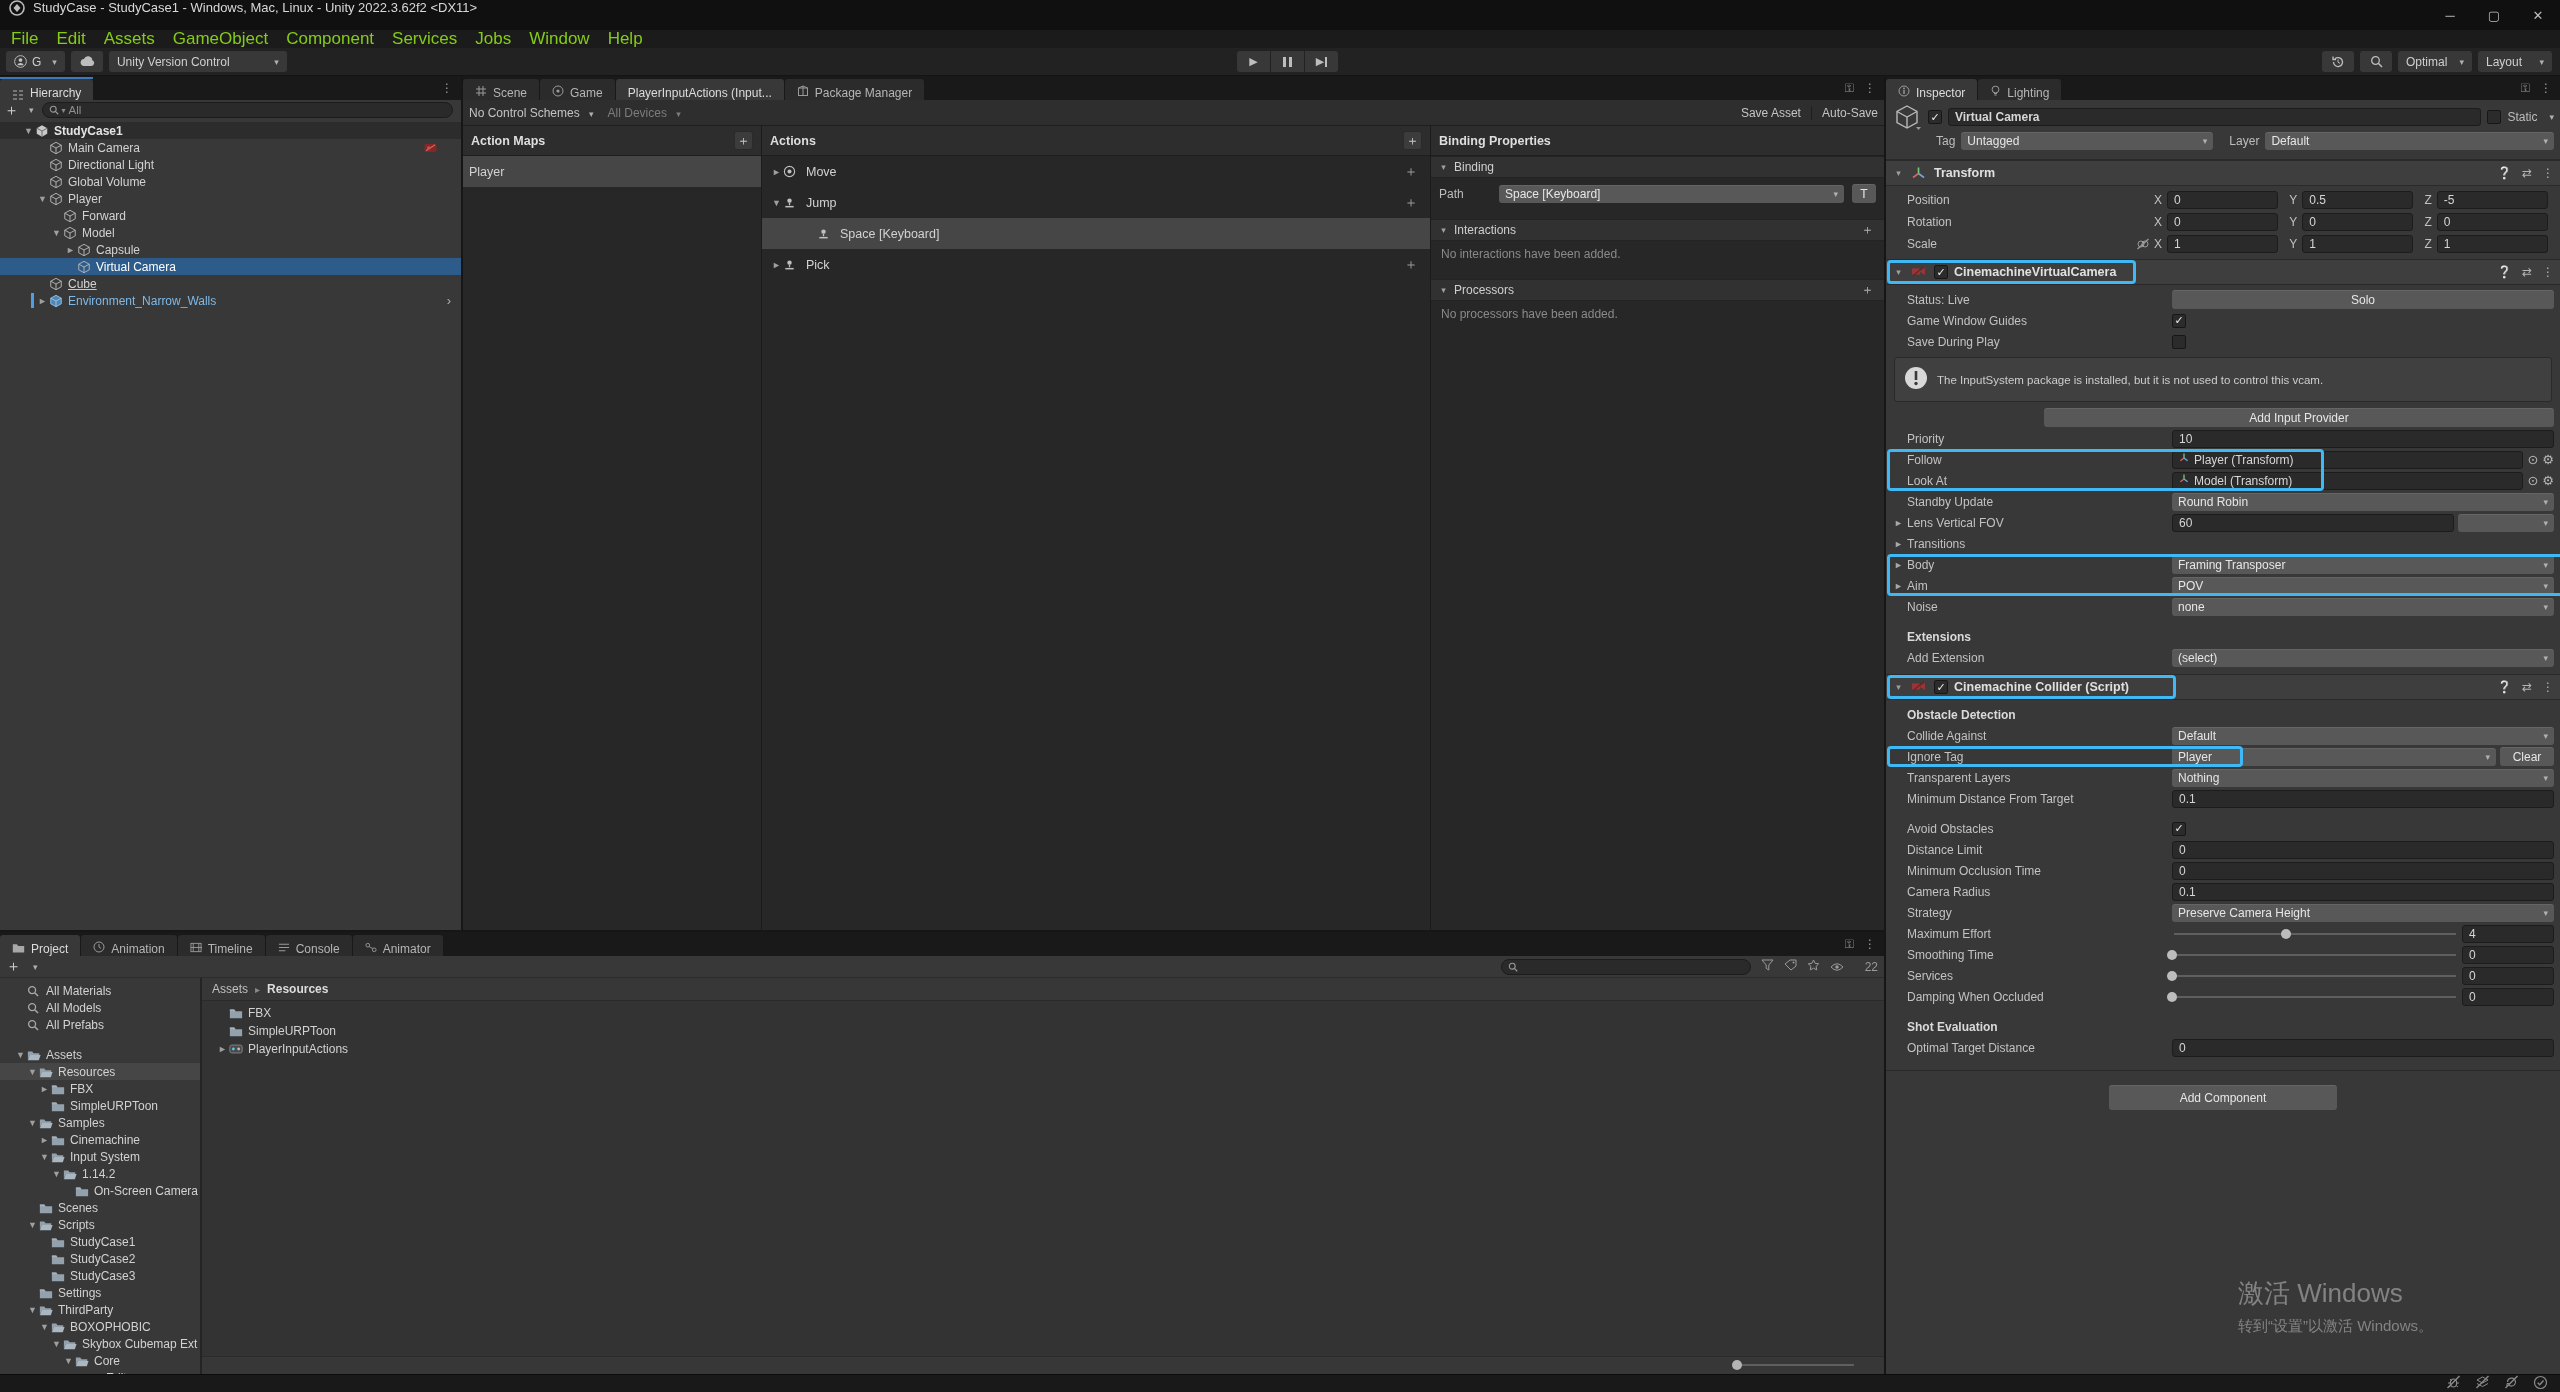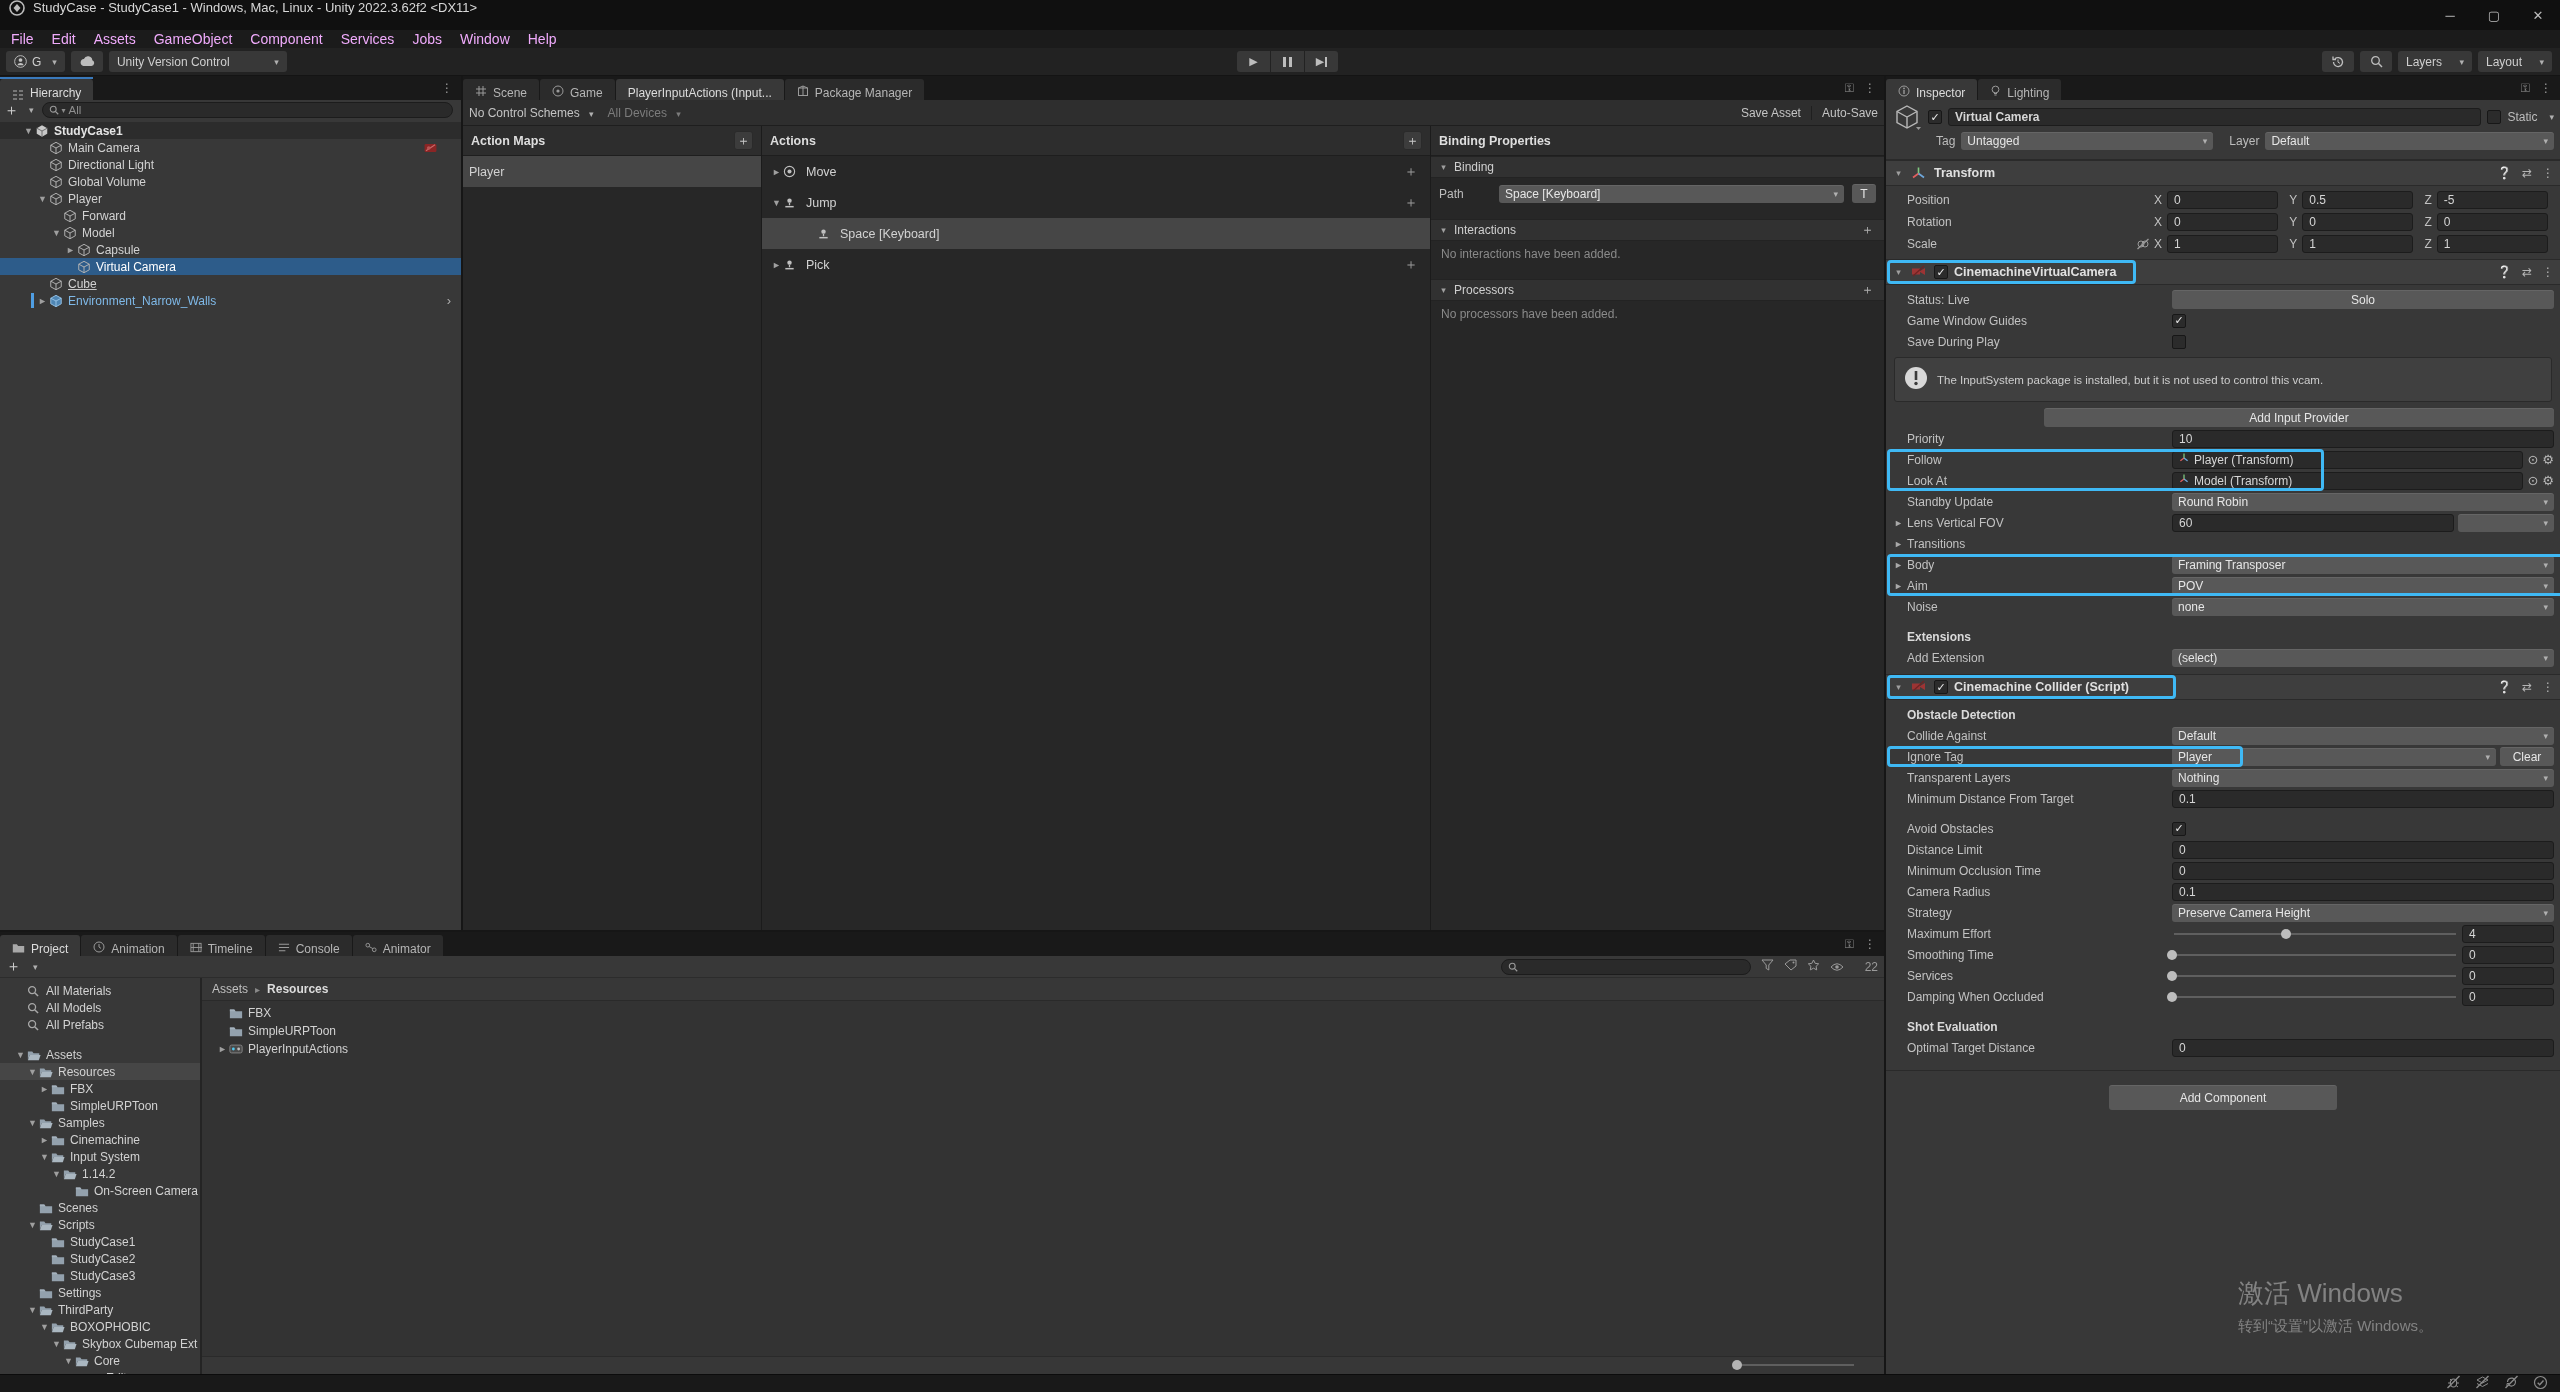--- a/index.html
+++ b/index.html
@@ -7,21 +7,21 @@
 body{font-family:"Liberation Sans","DejaVu Sans",sans-serif;-webkit-font-smoothing:antialiased}
 #root{position:relative;width:2560px;height:1392px;background:#282828;overflow:hidden;color:#c8c8c8;font-size:12px;cursor:default}
 .abs{position:absolute}
 
 #titlebar{left:0;top:0;width:2560px;height:30px;background:#101010;display:flex;align-items:flex-start;color:#cfcfcf}
 #titlebar .ulogo{width:16px;height:16px;margin:0 8px 0 9px}
 #title-text{font-size:13px;color:#d8d8d8}
 #winbtns{margin-left:auto;display:flex}
 #winbtns span{width:44px;height:30px;display:flex;align-items:center;justify-content:center;color:#bdbdbd;font-size:13px}
 #menubar{left:0;top:30px;width:2560px;height:18px;background:#1b1b1b;display:flex;align-items:center;padding-left:2px}
-#menubar span{padding:0 9px;font-size:14px;color:#f0abfc}
+#menubar span{padding:0 9px;font-size:17px;color:#84cc16}
 #toolbar{left:0;top:48px;width:2560px;height:28px;background:#222;display:flex;align-items:center;border-bottom:1px solid #141414}
 .chip{height:21px;background:#383838;border-radius:3px;display:flex;align-items:center;padding:0 8px;margin-left:6px;color:#cfcfcf;font-size:12px;gap:5px}
 .chip svg{display:block}
 #playgroup{position:absolute;left:1237px;display:flex;gap:1px}
 #playgroup .pbtn{width:33px;height:21px;background:#383838;display:flex;align-items:center;justify-content:center;color:#bdbdbd;font-size:11px}
 #playgroup .pbtn:first-child{border-radius:3px 0 0 3px}
 #playgroup .pbtn:last-child{border-radius:0 3px 3px 0}
 .pausebars{display:flex;gap:3px}.pausebars i{display:block;width:3px;height:10px;background:#bdbdbd}
 .stepwrap{display:flex;align-items:center;gap:1px}.stepwrap i{display:block;width:2px;height:10px;background:#bdbdbd}
 #tb-right{position:absolute;right:8px;display:flex;gap:6px;align-items:center}
@@ -216,21 +216,21 @@
             <path d="M7 4.5 v2.7 l2 1.2" fill="none" stroke="#bdbdbd"></path>
           </svg>
       </div>
       <div class="sqbtn">
         <svg width="13" height="13" viewBox="0 0 13 13">
             <circle cx="5.5" cy="5.5" r="3.8" fill="none" stroke="#bdbdbd" stroke-width="1.3"></circle>
             <path d="M8.3 8.3 L12 12" stroke="#bdbdbd" stroke-width="1.5"></path>
           </svg>
       </div>
       <div class="chip ddchip" style="margin-left:0">
-          <span>Layers</span>
+          <span>Optimal</span>
           <span class="ddarrow">▾</span>
         </div>
       <div class="chip ddchip" style="margin-left:0">
           <span>Layout</span>
           <span class="ddarrow">▾</span>
         </div>
     </div>
   </div>
 
   <div id="hierarchy" class="abs panel">

